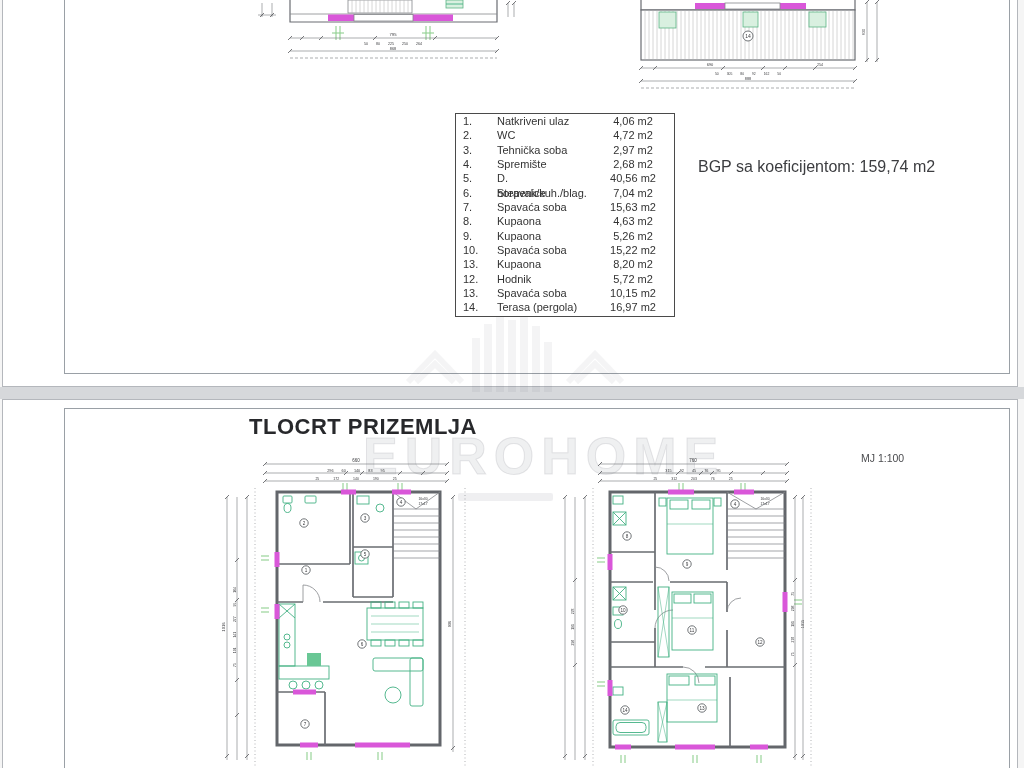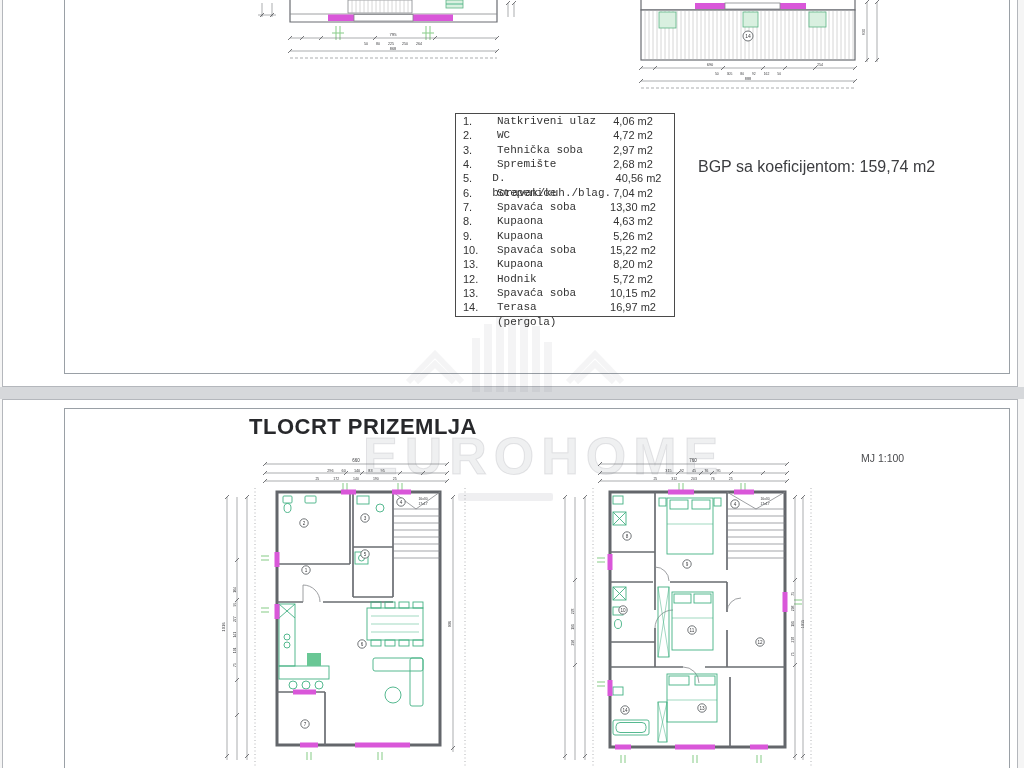--- a/index.html
+++ b/index.html
@@ -29,21 +29,21 @@
   .hatch{stroke:#b5b5b5;stroke-width:.55}
   .tread{stroke:#7d8084;stroke-width:.7;fill:none}
   .circ{fill:#fff;stroke:#606468;stroke-width:.9}
   .seg{word-spacing:7px}
   .seg2{word-spacing:13px}
   .segv{word-spacing:9px}
   
   #legend{position:absolute;left:455px;top:113px;width:218px;height:202px;border:1.5px solid #4a4a4a;background:#fff;z-index:3;}
   .lrow{display:flex;height:14.35px;line-height:14.35px;font-size:11px;color:#333;}
   .lnum{width:28px;padding-left:7px;}
-  .lname{flex:1;padding-left:6px;font-family:Liberation Mono, monospace;}
+  .lname{flex:1;padding-left:6px;}
   .larea{width:66px;text-align:center;padding-right:8px;white-space:nowrap;}
   #bgp{position:absolute;left:698px;top:146px;font-size:16px;color:#3c3d40;z-index:3;margin-top:12px;}
   
   .ptitle{position:absolute;top:414px;font-size:22px;font-weight:700;letter-spacing:.5px;color:#27282b;white-space:nowrap;z-index:4;}
   #title1{left:249px;}
   #title2{left:591px;}
   #mj{position:absolute;left:845px;top:452px;font-size:10.5px;color:#4a4b4e;z-index:4;padding-left:16px;}
   
   #wm-text{position:absolute;left:363px;top:426px;font-size:52px;font-weight:700;letter-spacing:7px;color:rgba(125,130,140,0.12);-webkit-text-stroke:1px rgba(125,130,140,0.18);z-index:1;white-space:nowrap;}
   #wm-tag{position:absolute;left:458px;top:493px;width:95px;height:8px;background:rgba(130,135,145,.13);border-radius:2px;z-index:1;}
@@ -247,21 +247,21 @@
         <span class="larea">40,56 m2</span>
       </div>
     <div class="lrow">
         <span class="lnum">6.</span>
         <span class="lname">Stepenice</span>
         <span class="larea">7,04 m2</span>
       </div>
     <div class="lrow">
         <span class="lnum">7.</span>
         <span class="lname">Spavaća soba</span>
-        <span class="larea">13,30 m2</span>
+        <span class="larea">15,63 m2</span>
       </div>
     <div class="lrow">
         <span class="lnum">8.</span>
         <span class="lname">Kupaona</span>
         <span class="larea">4,63 m2</span>
       </div>
     <div class="lrow">
         <span class="lnum">9.</span>
         <span class="lname">Kupaona</span>
         <span class="larea">5,26 m2</span>

